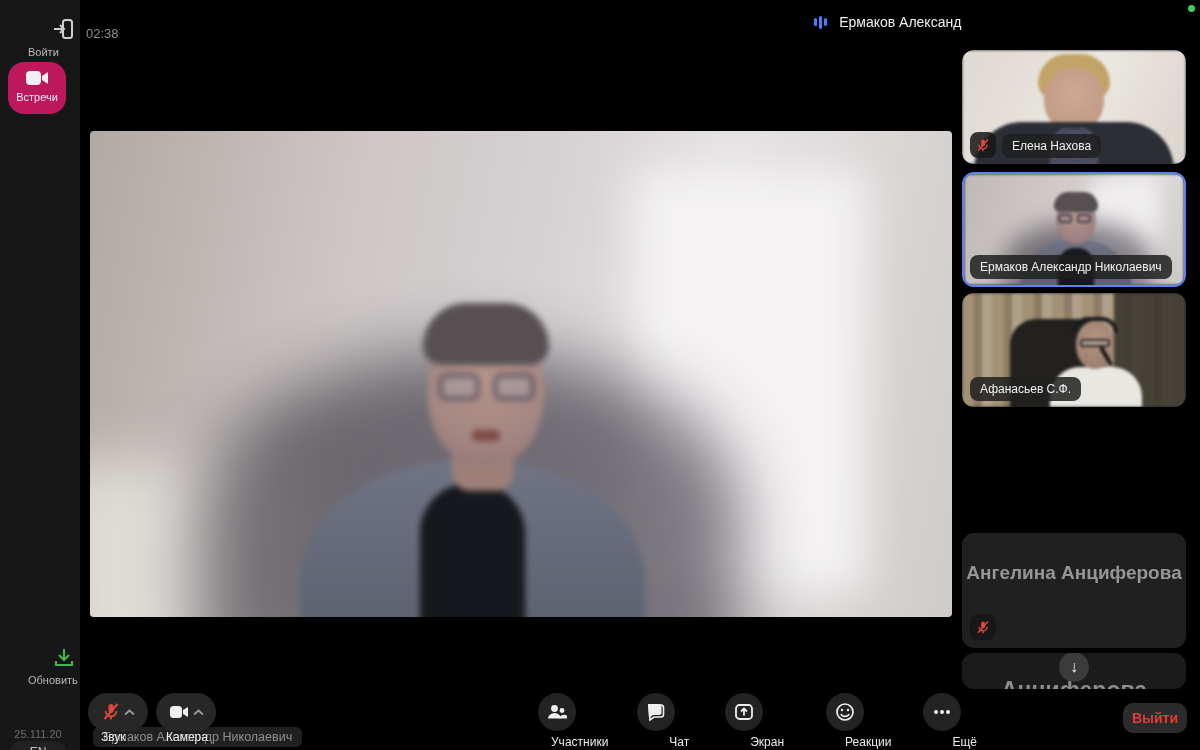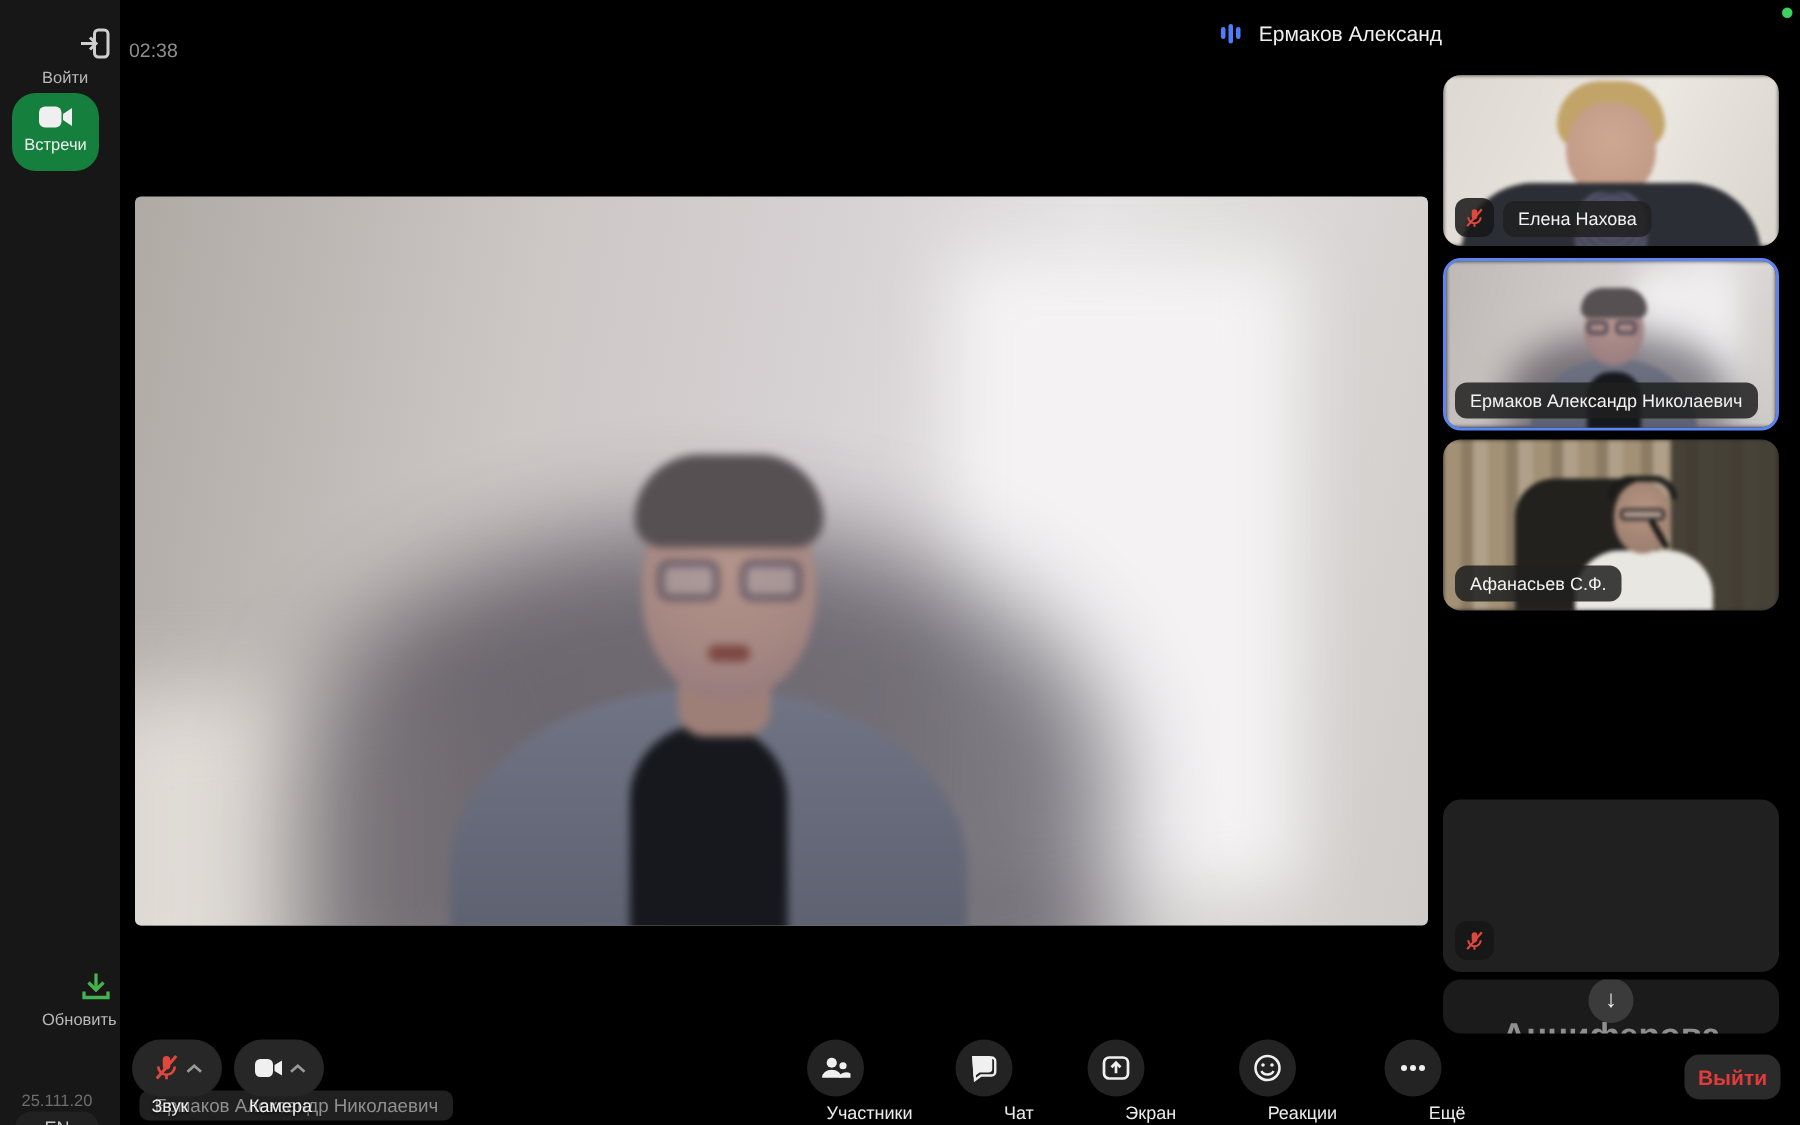--- a/index.html
+++ b/index.html
@@ -6,21 +6,21 @@
   html,body { width:1200px; height:750px; background:#000; overflow:hidden;
     font-family:"Liberation Sans","DejaVu Sans",sans-serif; }
   .app { position:relative; width:1200px; height:750px; background:#000; }
 
   
   .sidebar { position:absolute; left:0; top:0; width:80px; height:750px; background:#171717; }
   .side-item { position:absolute; left:0; width:72px; text-align:left;margin-left:28px; }
   .side-label { font-size:11px; color:#b9b9b9; margin-top:4px; }
   .side-label.white { color:#efefef; }
   .meetings-tile { position:absolute; left:8px; top:62px; width:58px; height:52px;
-    background:#15803d; border-radius:16px; text-align:center; padding-top:7px; }
+    background:#be185d; border-radius:16px; text-align:center; padding-top:7px; }
   .lang-pill { position:absolute; left:10px; top:697px; width:56px; height:22px;
     background:#212121; border-radius:11px; color:#c7c7c7; font-size:12px;
     text-align:center; line-height:22px;margin-top:44px; }
   .version { position:absolute; left:0; top:728px; width:76px; text-align:center;
     font-size:11px; color:#6d6d6d; }
 
   
   .header { position:absolute; left:86px; top:6px; display:flex; align-items:center; gap:10px; }
   .meeting-title { color:#fff; font-size:15px; font-weight:bold; }
   .badge { height:21px; display:inline-flex; align-items:center; gap:5px;
@@ -408,20 +408,21 @@
           <div class="p3-head"></div>
         <div class="p3-band"></div>
           <div class="p3-glass"></div>
           <div class="p3-boom"></div>
       </div>
       <span class="name-badge" style="left:8px;">Афанасьев С.Ф.</span>
     </div>
 
 
     <div class="tile t5">
+      <div class="novideo-name">Ангелина Анциферова</div>
       <span class="mic-badge" style="bottom:8px;">
         <svg width="14" height="15" viewBox="0 0 18 20">
           <rect x="6.5" y="2" width="5" height="9" rx="2.5" fill="#e0483e"></rect>
           <path d="M3.5 9 a5.5 5.5 0 0 0 11 0" fill="none" stroke="#e0483e" stroke-width="1.8"></path>
           <line x1="9" y1="14.5" x2="9" y2="17.5" stroke="#e0483e" stroke-width="1.8"></line>
           <line x1="2.5" y1="17" x2="15.5" y2="2" stroke="#e0483e" stroke-width="2"></line>
         </svg>
       </span>
     </div>
 

